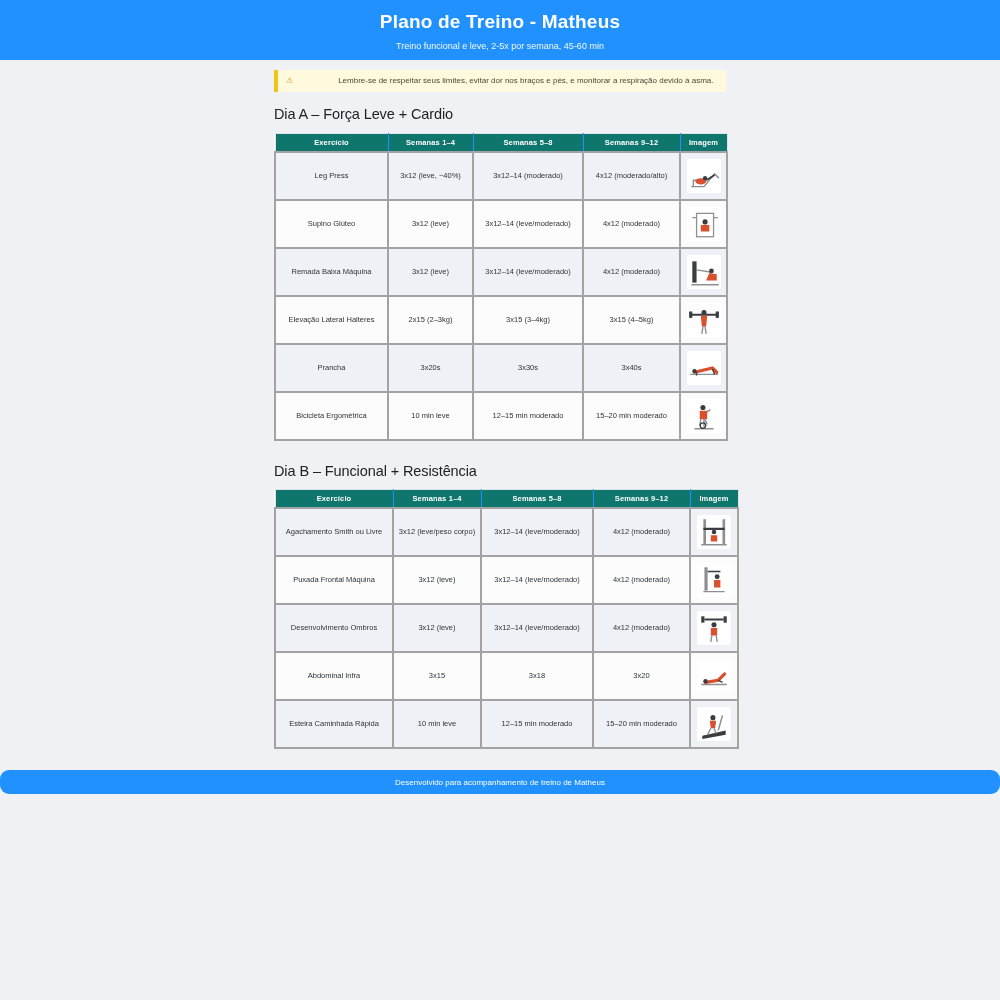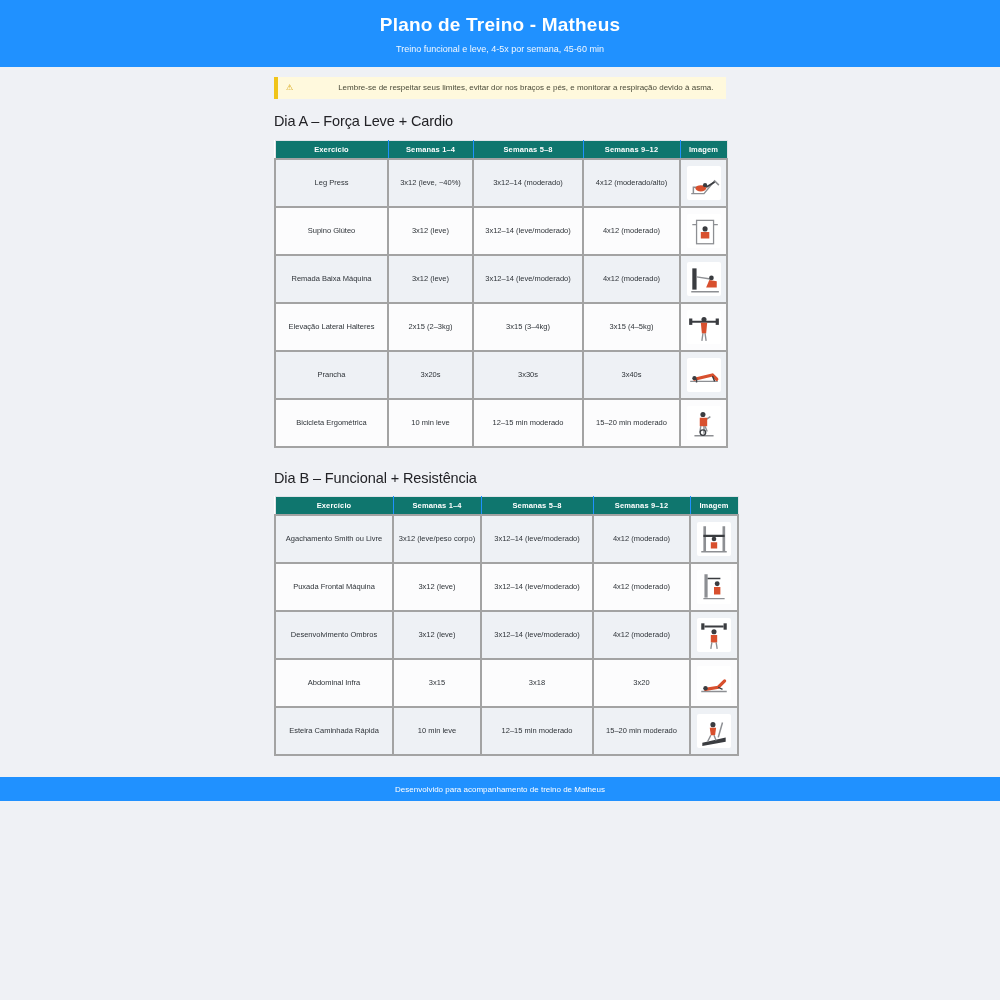--- a/index.html
+++ b/index.html
@@ -8,21 +8,21 @@
     width: 1000px; height: 1000px;
     background: #eff1f5;
     font-family: "Liberation Sans", sans-serif;
     -webkit-font-smoothing: antialiased;
   }
 
   
   .site-header {
     background: #2091ff;
     width: 100%;
-    height: 67px;
+    height: 60px;
     display: flex;
     flex-direction: column;
     align-items: center;
     justify-content: center;
     color: #ffffff;
     padding-top: 2px;
   }
   .site-title {
     font-size: 19px;
     font-weight: bold;
@@ -148,28 +148,29 @@
   .site-footer {
     width: 100%;
     background: #2091ff;
     color: #ffffff;
     text-align: center;
     font-size: 8px;
     padding: 8px 0;
     height: 24px;
     line-height: 9px;
     margin-top: 18px;
+    border-radius: 9px;
   }
 </style>
 </head>
 <body>
 
 <header class="site-header">
   <div class="site-title">Plano de Treino - Matheus</div>
-  <div class="site-subtitle">Treino funcional e leve, 4-5x por semana, 45-60 min</div>
+  <div class="site-subtitle">Treino funcional e leve, 2-5x por semana, 45-60 min</div>
 </header>
 
 <main class="page">
   <div class="content">
 
     <div class="notice">
       <span class="notice-icon">⚠</span>
       <span class="notice-text">Lembre-se de respeitar seus limites, evitar dor nos braços e pés, e monitorar a respiração devido à asma.</span>
     </div>
 

